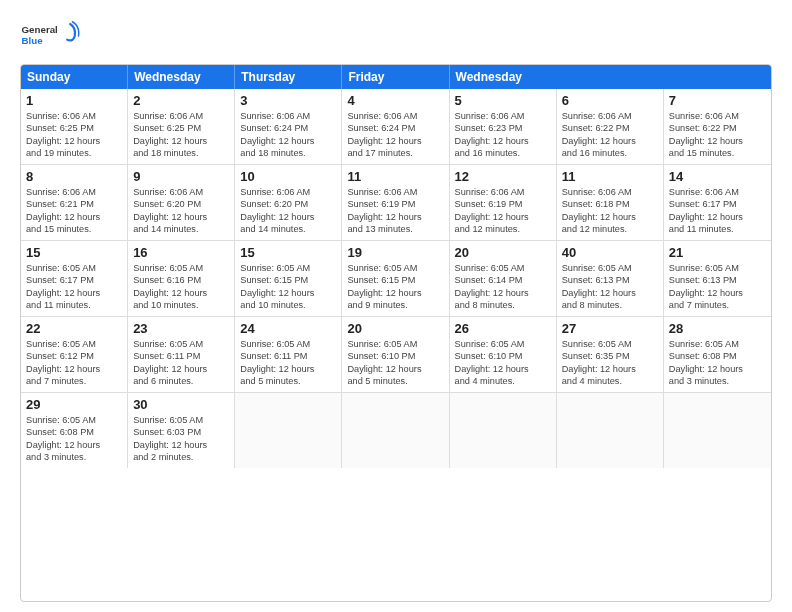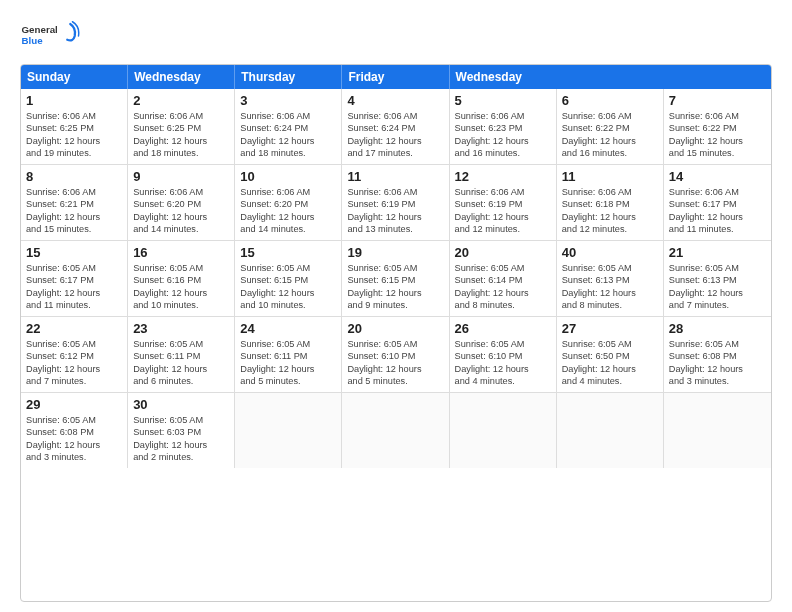--- a/index.html
+++ b/index.html
@@ -305,21 +305,21 @@
           <div class="cal-cell">
         <div class="day-num">26</div>
         <div class="cell-line">Sunrise: 6:05 AM</div>
         <div class="cell-line">Sunset: 6:10 PM</div>
         <div class="cell-line">Daylight: 12 hours</div>
         <div class="cell-line">and 4 minutes.</div>
       </div>
           <div class="cal-cell">
         <div class="day-num">27</div>
         <div class="cell-line">Sunrise: 6:05 AM</div>
-        <div class="cell-line">Sunset: 6:50 PM</div>
+        <div class="cell-line">Sunset: 6:35 PM</div>
         <div class="cell-line">Daylight: 12 hours</div>
         <div class="cell-line">and 4 minutes.</div>
       </div>
           <div class="cal-cell">
         <div class="day-num">28</div>
         <div class="cell-line">Sunrise: 6:05 AM</div>
         <div class="cell-line">Sunset: 6:08 PM</div>
         <div class="cell-line">Daylight: 12 hours</div>
         <div class="cell-line">and 3 minutes.</div>
       </div>

